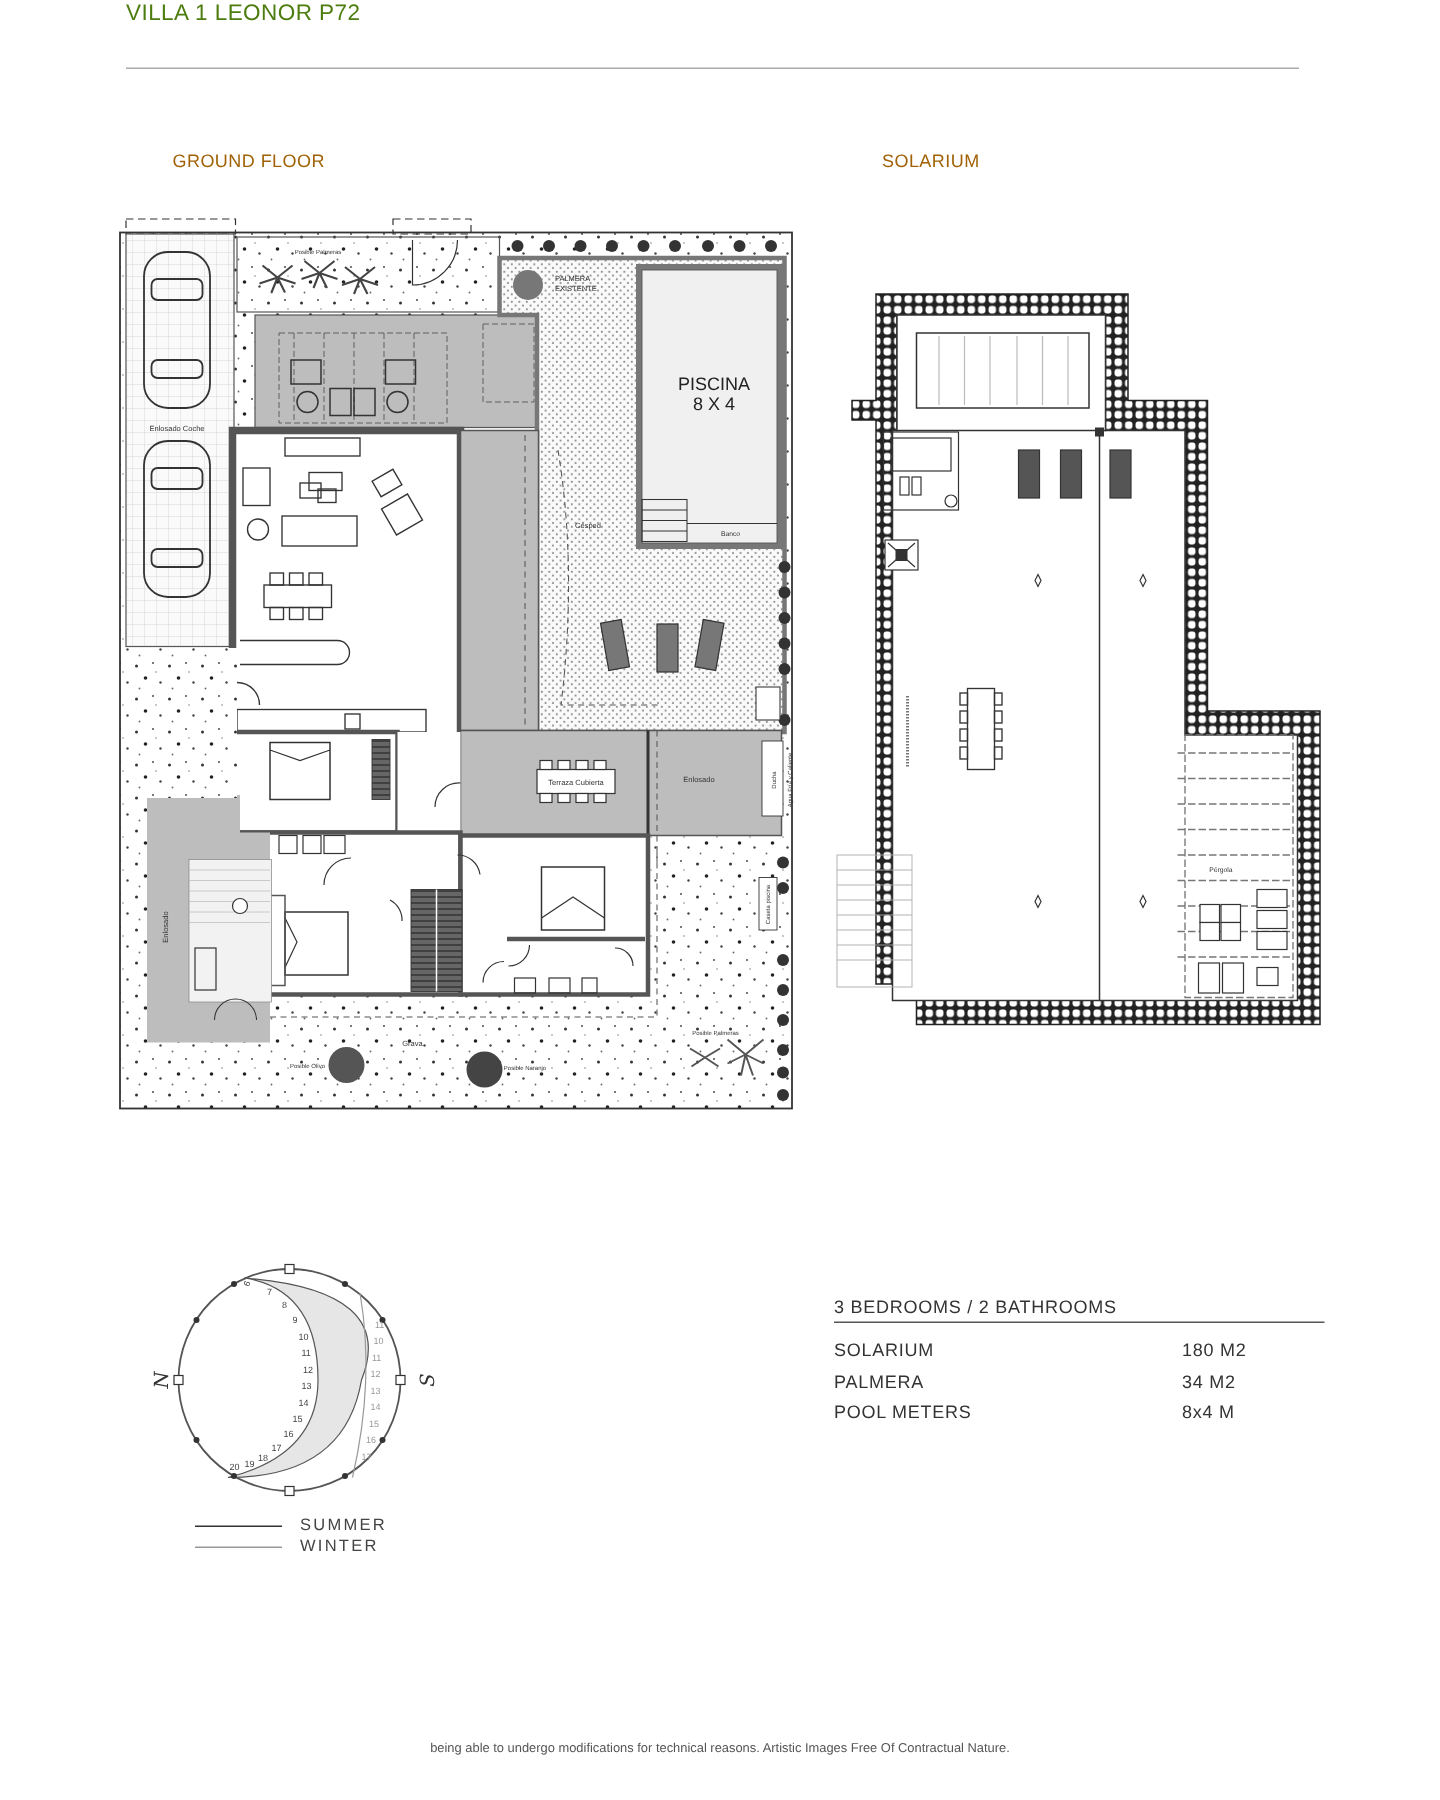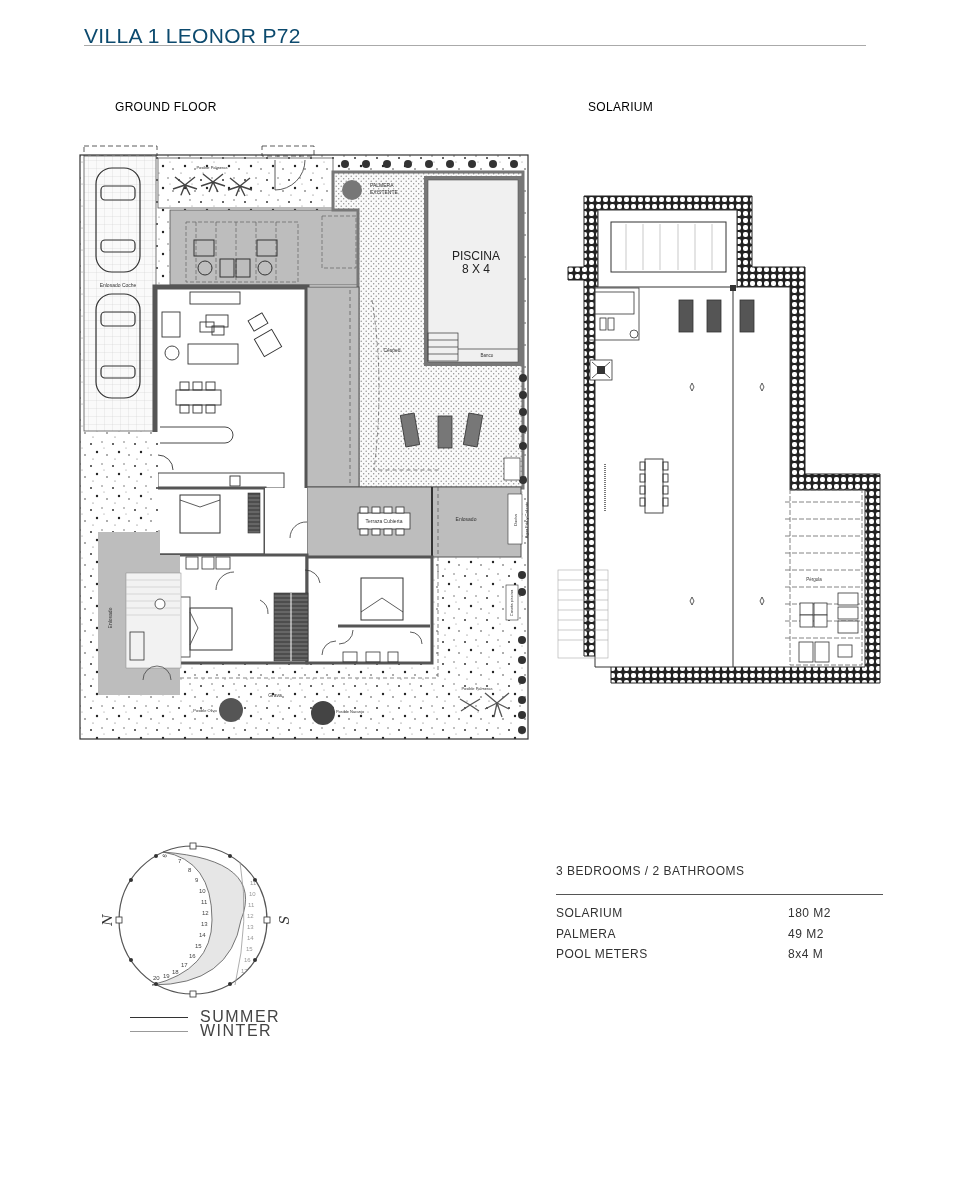--- a/index.html
+++ b/index.html
@@ -1,25 +1,25 @@
 <!DOCTYPE html>
 <html><head>
 <meta charset="utf-8">
 <style>
   html,body{margin:0;padding:0;background:#fff;}
   body{width:960px;height:1200px;position:relative;overflow:hidden;font-family:"Liberation Sans",sans-serif;color:#333;}
-  .title{position:absolute;left:84px;top:24px;font-size:21px;letter-spacing:0.3px;color:#0c4a6e;}
+  .title{position:absolute;left:84px;top:0;font-size:15px;letter-spacing:0.3px;color:#4d7c0f;}
   .title-rule{position:absolute;left:84px;top:45px;width:782px;height:1px;background:#aaa;}
-  .section-label{position:absolute;font-size:12px;color:#000000;letter-spacing:0.3px;}
+  .section-label{position:absolute;font-size:12px;color:#a16207;letter-spacing:0.3px;}
   svg{position:absolute;overflow:visible;}
   .specs{position:absolute;left:556px;top:864px;width:327px;font-size:12px;color:#333;letter-spacing:0.5px;}
-  .specs .head{padding-bottom:16px;border-bottom:1px solid #555;margin-bottom:8px;}
+  .specs .head{padding-bottom:3px;border-bottom:1px solid #555;margin-bottom:8px;}
   .specs .row{display:flex;justify-content:space-between;height:20.6px;align-items:center;}
   .specs .row .v{width:95px;text-align:left;}
-  .legend{position:absolute;left:130px;top:1010px;font-size:16px;letter-spacing:1.5px;color:#444;}
+  .legend{position:absolute;left:130px;top:1010px;font-size:11px;letter-spacing:1.5px;color:#444;}
   .legend .item{display:flex;align-items:center;height:14px;}
   .legend .line{width:58px;margin-right:12px;}
   .disclaimer{position:absolute;left:0;top:1160px;width:960px;text-align:center;font-size:8.6px;color:#555;line-height:11px;}
   .lbl{font-family:"Liberation Sans",sans-serif;}
 </style>
 </head>
 <body>
 
 <div class="title">VILLA 1 LEONOR P72</div>
 <div class="title-rule"></div>
@@ -444,22 +444,23 @@
 </div>
 
 <div class="specs">
   <div class="head">3 BEDROOMS / 2 BATHROOMS</div>
   <div class="row">
       <span>SOLARIUM</span>
       <span class="v">180 M2</span>
     </div>
   <div class="row">
       <span>PALMERA</span>
-      <span class="v">49 M2</span>
+      <span class="v">34 M2</span>
     </div>
   <div class="row">
       <span>POOL METERS</span>
       <span class="v">8x4 M</span>
     </div>
 </div>
 
 <div class="disclaimer">
+  <div>being able to undergo modifications for technical reasons. Artistic Images Free Of Contractual Nature.</div>
 </div>
 
 </body></html>

